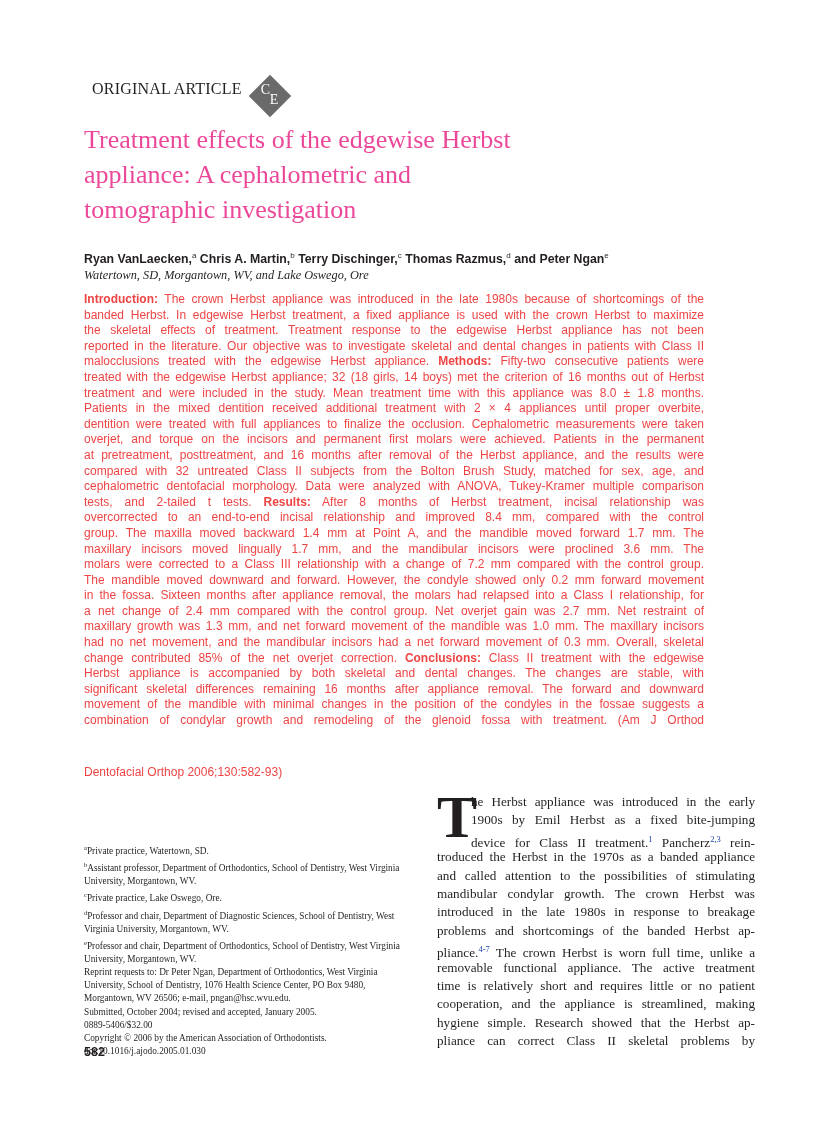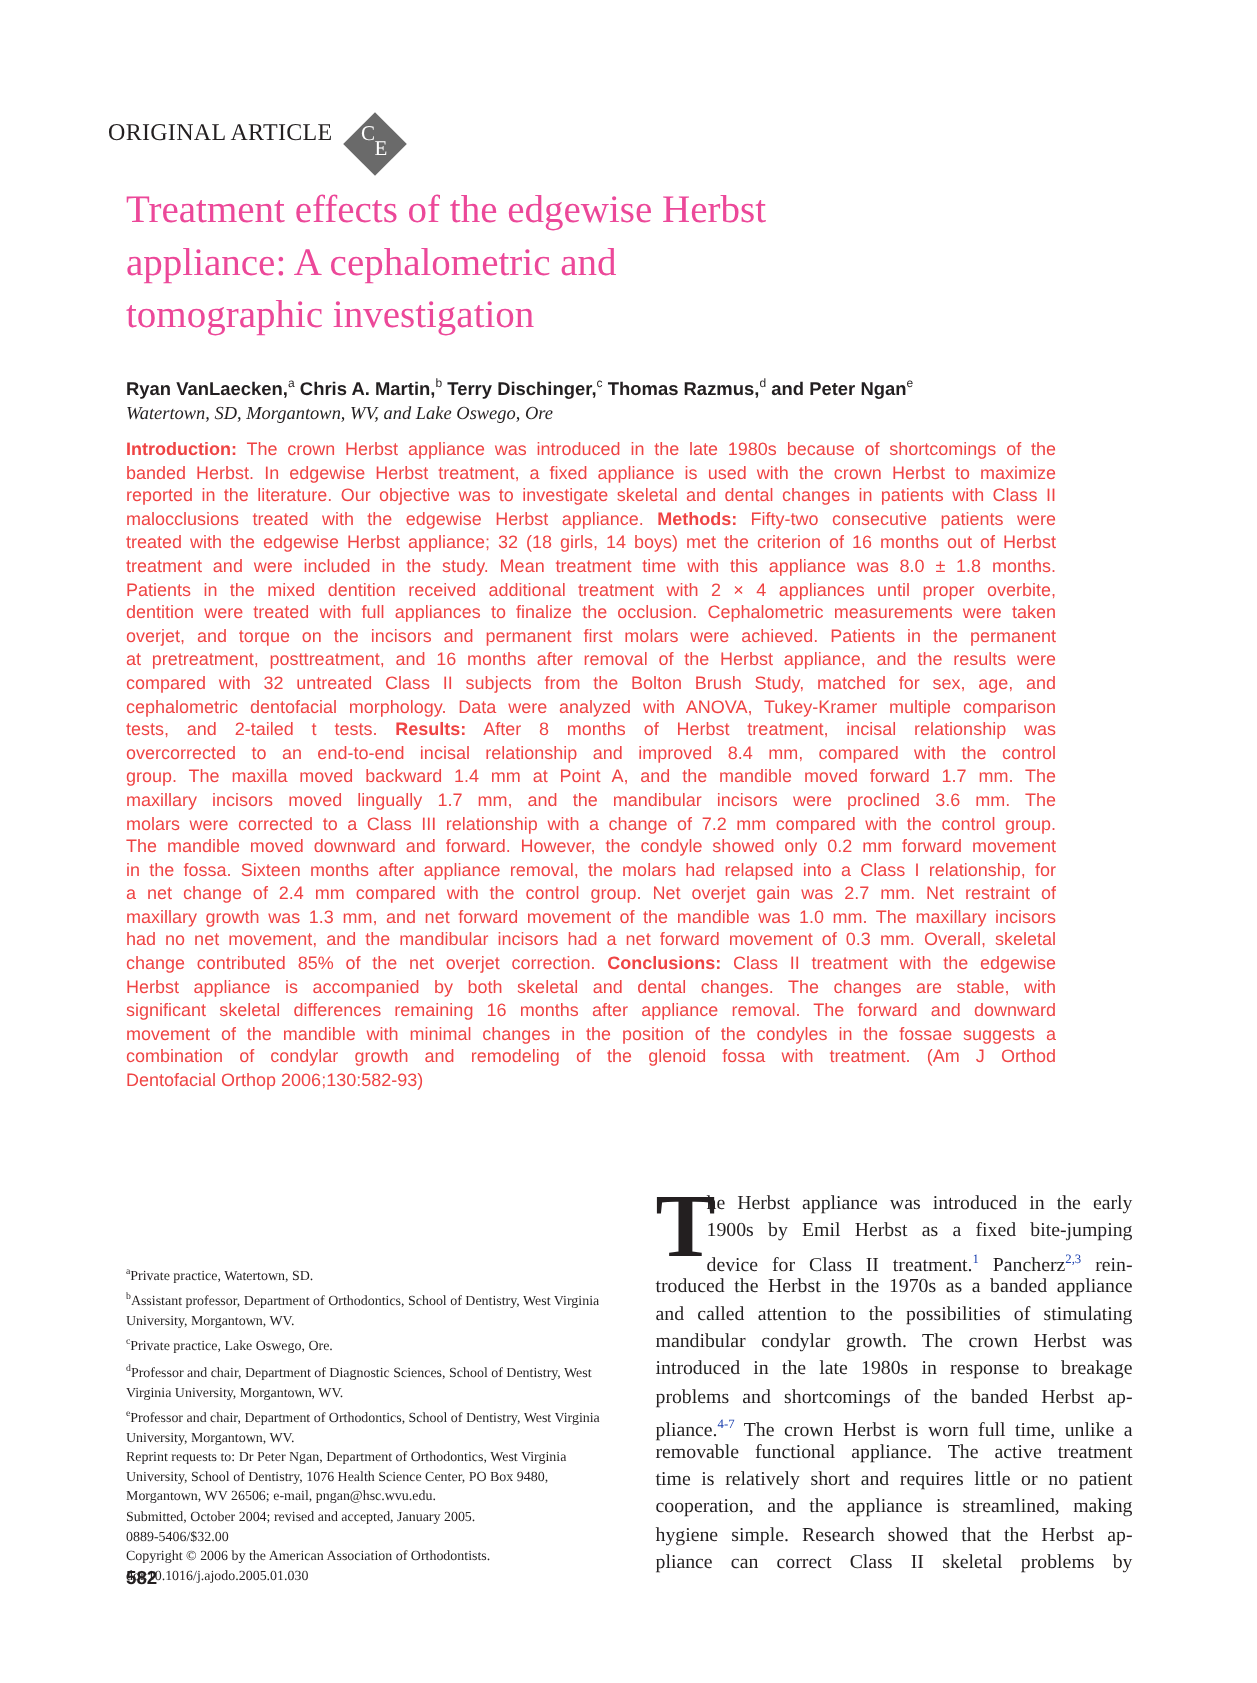--- a/index.html
+++ b/index.html
@@ -1,34 +1,34 @@
 <!DOCTYPE html>
 <html><head>
 <meta charset="utf-8">
 <style>
   html, body { margin: 0; padding: 0; background: #ffffff; }
   body { width: 838px; height: 1122px; position: relative; overflow: hidden; color: #231f20; }
   .serif { font-family: "Liberation Serif", "DejaVu Serif", serif; }
   .sans { font-family: "Liberation Sans", "DejaVu Sans", sans-serif; }
 
-  .header { position: absolute; left: 72px; top: 60px; display: flex; align-items: center; }
+  .header { position: absolute; left: 92px; top: 60px; display: flex; align-items: center; }
   .header-label { font-size: 16px; letter-spacing: 0.2px; color: #231f20; }
   .ce-badge { position: relative; width: 44px; height: 44px; margin-left: 6px; margin-top: 14px; }
   .ce-diamond { position: absolute; left: 7px; top: 7px; width: 30px; height: 30px; background: #6a6a6a; transform: rotate(45deg); }
   .ce-c { position: absolute; left: 13px; top: 8px; color: #fff; font-size: 14px; }
   .ce-e { position: absolute; left: 22px; top: 18px; color: #fff; font-size: 14px; }
 
   .title { position: absolute; left: 84px; top: 122px; width: 640px; font-size: 26px; line-height: 35px; color: #ec4899; margin: 0; font-weight: normal; }
   .authors { position: absolute; left: 84px; top: 251px; font-size: 12.3px; font-weight: bold; color: #231f20; text-align: right; }
   .authors sup { font-size: 8px; font-weight: normal; }
   .affil-line { position: absolute; left: 84px; top: 268px; font-size: 12.3px; font-style: italic; color: #231f20; }
 
   .abstract { position: absolute; left: 84px; top: 292px; width: 620px; font-size: 12px; line-height: 15.6px; color: #ef4444; }
   .abstract .line { display: block; text-align: justify; text-align-last: justify; white-space: nowrap; height: 15.6px; }
-  .abstract .line.last { text-align-last: left; }
+  .abstract .line.last { text-align-last: left; margin-top: 36px; }
   .abstract b { font-weight: bold; }
 
   .footnotes { position: absolute; left: 84px; top: 841px; width: 322px; font-size: 9.3px; line-height: 13.1px; color: #231f20; }
   .footnotes .fn { display: block; }
   .footnotes sup { font-size: 6.5px; }
   .page-number { position: absolute; left: 84px; top: 1045px; font-size: 12.5px; font-weight: bold; color: #231f20; }
 
   .body-col { position: absolute; left: 437px; top: 793px; width: 318px; font-size: 13.2px; line-height: 18.4px; color: #231f20; }
   .body-col .line { display: block; text-align: justify; text-align-last: justify; white-space: nowrap; height: 18.4px; }
   .body-col .indent { padding-left: 34px; }
@@ -54,20 +54,21 @@
 </h1>
 
 <div class="authors sans">
   <span>Ryan VanLaecken,</span><sup>a</sup><span> Chris A. Martin,</span><sup>b</sup><span> Terry Dischinger,</span><sup>c</sup><span> Thomas Razmus,</span><sup>d</sup><span> and Peter Ngan</span><sup>e</sup>
 </div>
 <div class="affil-line serif">Watertown, SD, Morgantown, WV, and Lake Oswego, Ore</div>
 
 <div class="abstract sans" id="abstract">
     <span class="line"><b>Introduction:</b><span> The crown Herbst appliance was introduced in the late 1980s because of shortcomings of the</span></span>
     <span class="line"><span>banded Herbst. In edgewise Herbst treatment, a fixed appliance is used with the crown Herbst to maximize</span></span>
+    <span class="line"><span>the skeletal effects of treatment. Treatment response to the edgewise Herbst appliance has not been</span></span>
     <span class="line"><span>reported in the literature. Our objective was to investigate skeletal and dental changes in patients with Class II</span></span>
     <span class="line"><span>malocclusions treated with the edgewise Herbst appliance. </span><b>Methods:</b><span> Fifty-two consecutive patients were</span></span>
     <span class="line"><span>treated with the edgewise Herbst appliance; 32 (18 girls, 14 boys) met the criterion of 16 months out of Herbst</span></span>
     <span class="line"><span>treatment and were included in the study. Mean treatment time with this appliance was 8.0 ± 1.8 months.</span></span>
     <span class="line"><span>Patients in the mixed dentition received additional treatment with 2 × 4 appliances until proper overbite,</span></span>
     <span class="line"><span>dentition were treated with full appliances to finalize the occlusion. Cephalometric measurements were taken</span></span>
     <span class="line"><span>overjet, and torque on the incisors and permanent first molars were achieved. Patients in the permanent</span></span>
     <span class="line"><span>at pretreatment, posttreatment, and 16 months after removal of the Herbst appliance, and the results were</span></span>
     <span class="line"><span>compared with 32 untreated Class II subjects from the Bolton Brush Study, matched for sex, age, and</span></span>
     <span class="line"><span>cephalometric dentofacial morphology. Data were analyzed with ANOVA, Tukey-Kramer multiple comparison</span></span>

